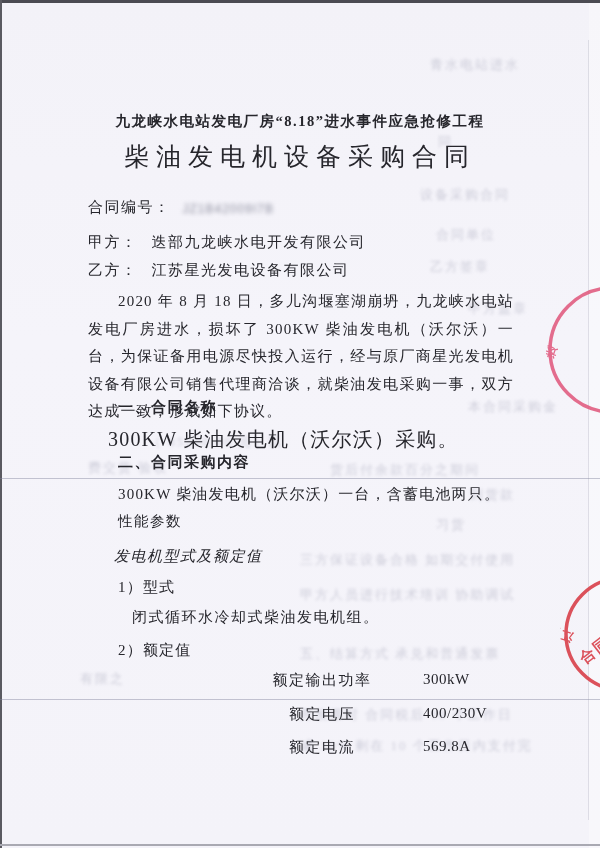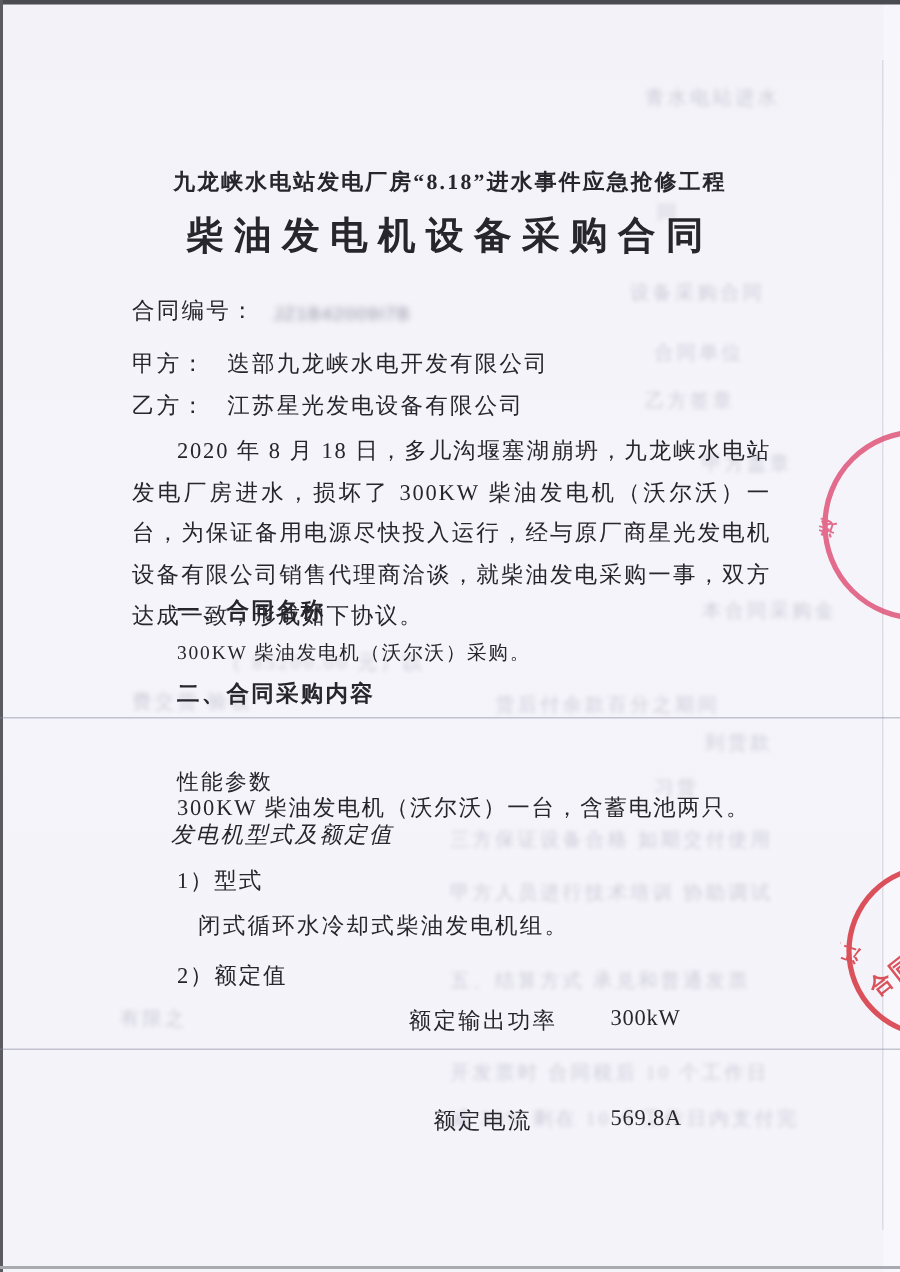--- a/index.html
+++ b/index.html
@@ -16,52 +16,52 @@
   .edge-right-line{position:absolute;top:40px;left:588px;width:1px;height:780px;background:rgba(140,140,160,.22);}
   .edge-right-strip{position:absolute;top:0;left:589px;width:11px;height:848px;background:rgba(255,255,255,.35);}
 
   .abs{position:absolute;}
   .doc-subtitle{
     top:112px;left:0;width:600px;text-align:center;
     font-size:14.5px;font-weight:700;letter-spacing:1.5px;
   }
   .doc-title{
     top:140px;left:0;width:600px;text-align:center;
-    font-size:25px;font-weight:700;letter-spacing:7px;
+    font-size:25px;font-weight:400;letter-spacing:7px;
   }
   .row{font-size:15px;letter-spacing:1.5px;}
   .contract-no{top:198px;left:88px;}
   .contract-no .redacted{
     display:inline-block;vertical-align:middle;margin-left:12px;
     font-family:"Liberation Sans",sans-serif;font-size:12px;color:#8f90a0;
     filter:blur(2.2px);letter-spacing:1px;
   }
   .party-a{top:233px;left:88px;}
   .party-b{top:261px;left:88px;}
   .party-label{margin-right:14px;}
 
   .intro{
     top:288px;left:88px;width:426px;
     font-size:15px;line-height:27.6px;letter-spacing:1.2px;
     text-align:justify;text-indent:2em;
   }
 
   .h-sec{font-size:15px;font-weight:700;letter-spacing:1.5px;left:118px;}
   .sec1-h{top:398px;}
-  .sec1-item{top:426px;left:118px;font-size:13px;letter-spacing:1.2px;}
+  .sec1-item{top:426px;left:108px;font-size:20px;letter-spacing:1.2px;}
   .sec2-h{top:453px;}
-  .sec2-item{top:485px;left:118px;font-size:15px;letter-spacing:1.2px;margin-top:44px;}
+  .sec2-item{top:485px;left:118px;font-size:15px;letter-spacing:1.2px;}
   .perf{top:512px;left:118px;font-size:14.5px;letter-spacing:1.5px;}
   .gentype{top:547px;left:114px;font-size:15px;letter-spacing:1.5px;font-style:italic;}
   .type-h{top:578px;left:118px;font-size:15px;letter-spacing:1.2px;}
   .type-v{top:608px;left:132px;font-size:15px;letter-spacing:1.5px;}
   .rated-h{top:641px;left:118px;font-size:15px;letter-spacing:1.2px;}
   .spec-row{position:absolute;left:132px;width:380px;font-size:15px;letter-spacing:1.5px;text-align:center;}
   .spec-row .val{
-    position:absolute;left:275px;top:0;letter-spacing:.5px;
+    position:absolute;left:291px;top:0;letter-spacing:.5px;
     font-family:"Liberation Serif","DejaVu Serif",serif;
   }
   .spec-0{top:671px;} .spec-1{top:705px;} .spec-2{top:738px;}
 
   .scanline{position:absolute;left:0;width:600px;height:1px;background:rgba(130,132,158,.45);}
   .scanline-1{top:478px;} .scanline-2{top:699px;}
 
   .bleed{position:absolute;color:rgba(100,102,132,.55);opacity:.5;
     filter:blur(1.4px);font-size:13px;letter-spacing:2px;white-space:nowrap;
     pointer-events:none;}
@@ -125,20 +125,24 @@
   <div class="abs perf">性能参数</div>
   <div class="abs gentype">发电机型式及额定值</div>
   <div class="abs type-h">1）型式</div>
   <div class="abs type-v">闭式循环水冷却式柴油发电机组。</div>
   <div class="abs rated-h">2）额定值</div>
 
   <div class="spec-row spec-0">
     <span>额定输出功率</span>
     <span class="val">300kW</span>
   </div>
+  <div class="spec-row spec-1">
+    <span>额定电压</span>
+    <span class="val">400/230V</span>
+  </div>
   <div class="spec-row spec-2">
     <span>额定电流</span>
     <span class="val">569.8A</span>
   </div>
 
   <svg class="stamp" style="left:546px;top:284px;" width="132" height="132" viewBox="0 0 132 132">
     <defs>
       <path id="sealArcA" d="M 66,66 m -46,0 a 46,46 0 1,1 0.1,0"></path>
     </defs>
     <g opacity="0.85">

